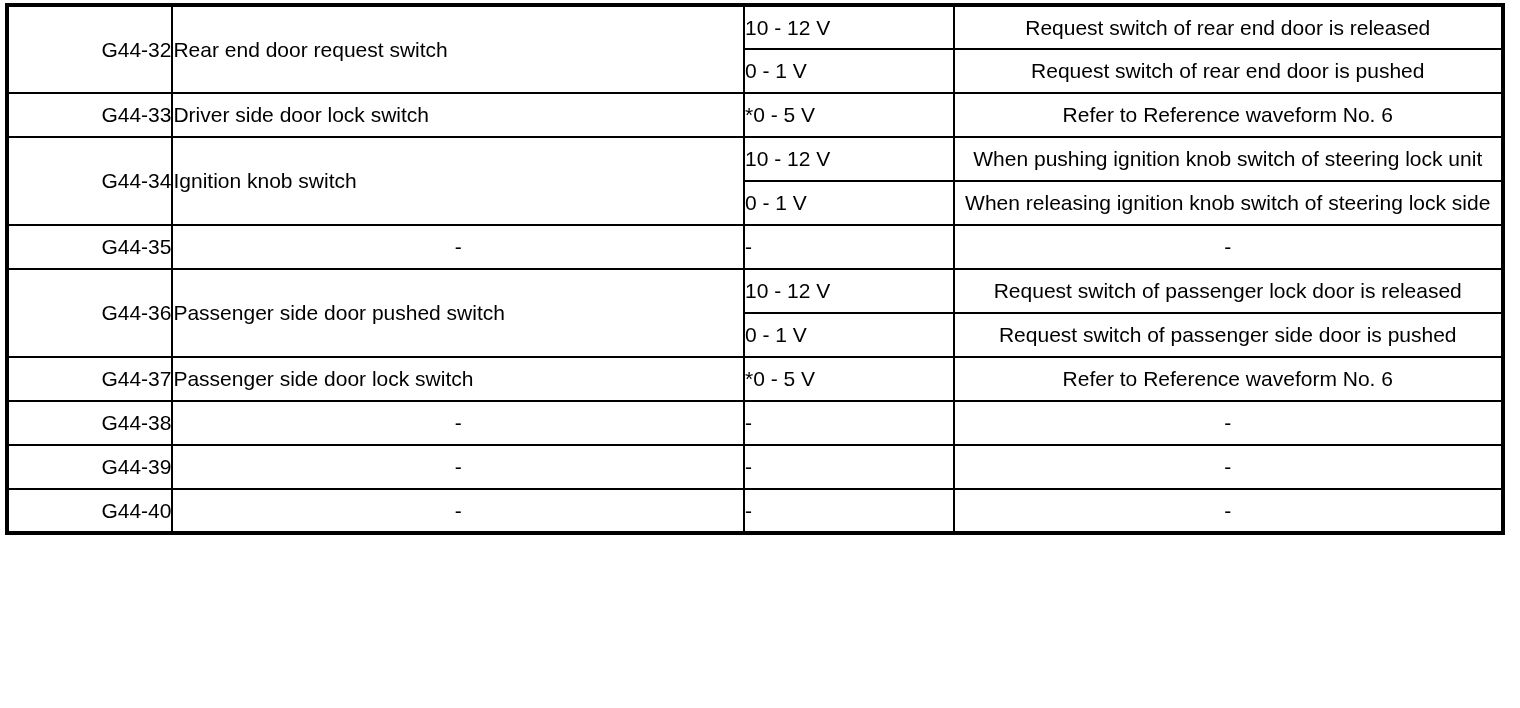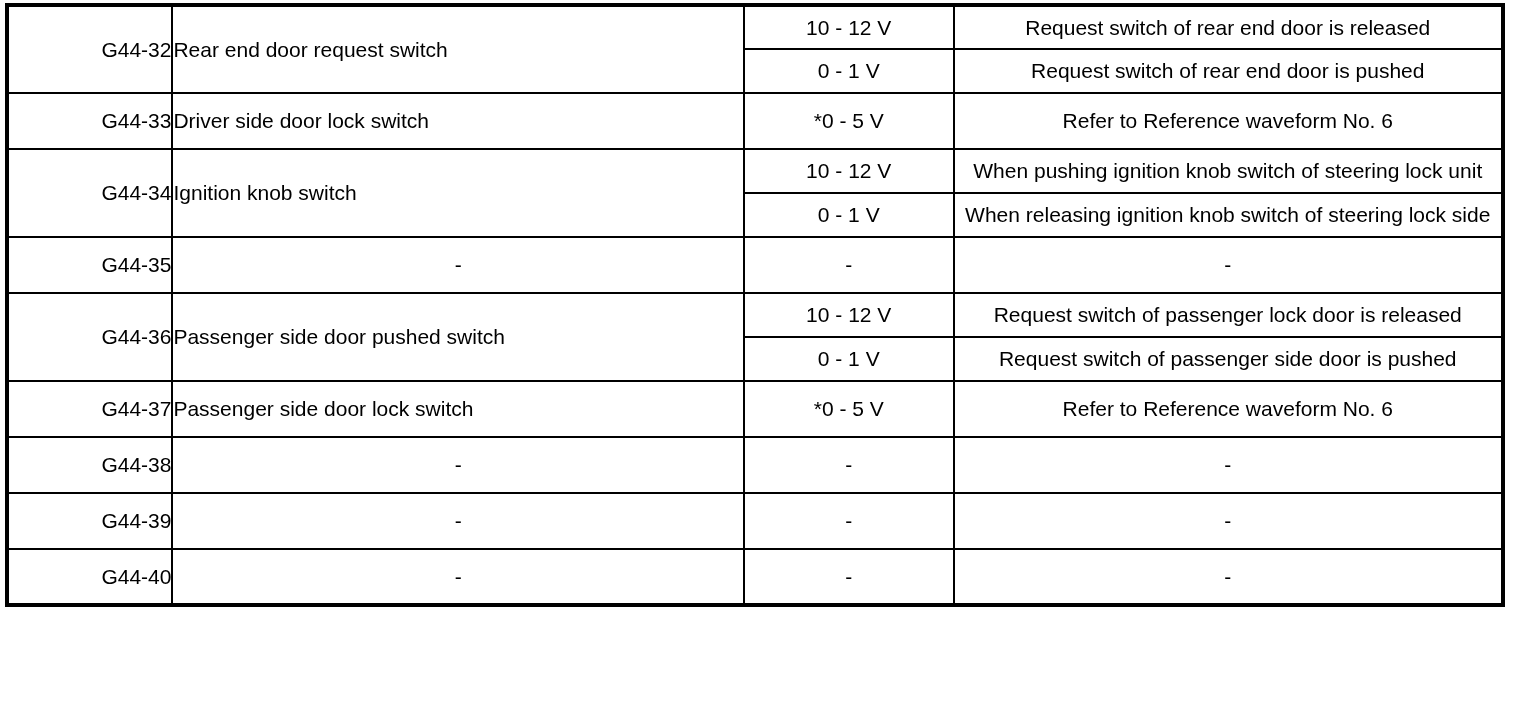--- a/index.html
+++ b/index.html
@@ -57,36 +57,35 @@
     padding-left: 12px;
     padding-right: 10px;
     margin-left: 24px;
   }
   td.item.dash {
     text-align: center;
     padding-left: 0;
     padding-right: 0;
   }
   td.voltage {
-    text-align: center;
   }
   td.remark {
     text-align: center;
     padding-left: 11px;
     padding-right: 10px;
   }
   td.remark.dash {
     text-align: center;
     padding-left: 0;
     padding-right: 0;
   }
 
   
   .h-tall  { height: 44px; }
-  .h-std   { height: 56px; }
+  .h-std   { height: 44px; }
 </style>
 </head>
 <body>
 
 <div class="sheet">
   <table class="pinout">
     <colgroup>
       <col class="c-terminal">
       <col class="c-item">
       <col class="c-voltage">

